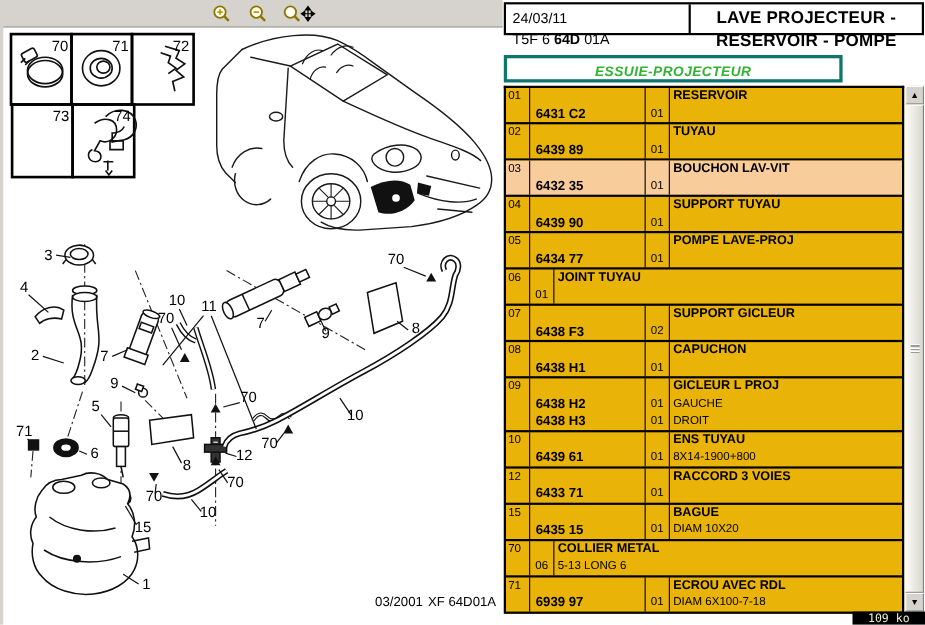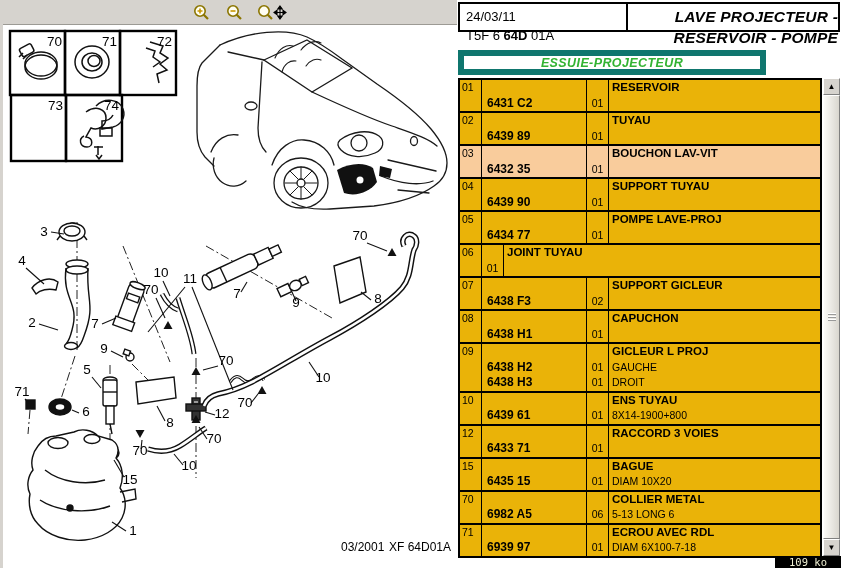--- a/index.html
+++ b/index.html
@@ -18,23 +18,23 @@
   .callout.end { text-anchor:end; }
   .ftxt { font-size:12px; fill:#000; }
   .watermark { position:absolute; left:0; top:572px; width:100px; height:14px; background:#000;
                color:#D8D8D8; font-family:"DejaVu Sans Mono", monospace; font-size:10.5px;
                text-align:center; line-height:14px; z-index:6;text-decoration:underline; }
 
   
   .right-pane { position:absolute; left:457px; top:0; width:384px; height:568px; background:#fff; }
   .info-header { position:absolute; left:1px; top:2px; width:382px; height:30px; border:2px solid #000; display:flex; }
   .date-cell { width:168px; border-right:2px solid #000; padding:3px 0 0 6px; font-size:13px; line-height:19px; }
-  .title-cell { flex:1; text-align:right; font-weight:bold; font-size:15.5px; line-height:21px; padding-top:2px; letter-spacing:0.2px;font-style:italic; }
-  .link-band { position:absolute; left:1px; top:50px; width:308px; height:25px; border:6px solid #0f766e;
-               display:flex; align-items:center; justify-content:center; }
+  .title-cell { flex:1; text-align:center; font-weight:bold; font-size:15.5px; line-height:21px; padding-top:2px; letter-spacing:0.2px; }
+  .link-band { position:absolute; left:1px; top:50px; width:308px; height:25px; border:3px solid #0f766e;
+               display:flex; align-items:flex-end; justify-content:center; }
   .green-link { font-style:italic; font-weight:600; font-size:12.5px; letter-spacing:0.4px; cursor:pointer; }
 
   .table-wrap { position:absolute; left:1px; top:78px; width:364px; border:2px solid #000; border-bottom:none; background:#eab308; }
   .prow { display:flex; border-bottom:2px solid #000; }
   .c1 { width:22px; border-right:1px solid #000; }
   .c2 { width:105px; border-right:1px solid #000; }
   .c3 { width:22px; border-right:1px solid #000; }
   .c4 { flex:1; }
   .ln { height:15.5px; line-height:15.5px; overflow:hidden; white-space:nowrap; }
   .ref-ln  { font-size:10.5px; padding-left:2px; }
@@ -534,24 +534,20 @@
           </div>
           <div class="c4">
             <div class="ln desc-ln">BAGUE</div>
             <div class="ln sub-ln">DIAM 10X20</div>
           </div>
         </div>
         <div class="prow">
           <div class="c1">
             <div class="ln ref-ln">70</div>
           </div>
-          <div class="c2">
-            <div class="ln code-ln">&nbsp;</div>
-            <div class="ln code-ln">6982 A5</div>
-          </div>
           <div class="c3">
             <div class="ln qty-ln">&nbsp;</div>
             <div class="ln qty-ln">06</div>
           </div>
           <div class="c4">
             <div class="ln desc-ln">COLLIER METAL</div>
             <div class="ln sub-ln">5-13 LONG 6</div>
           </div>
         </div>
         <div class="prow">

